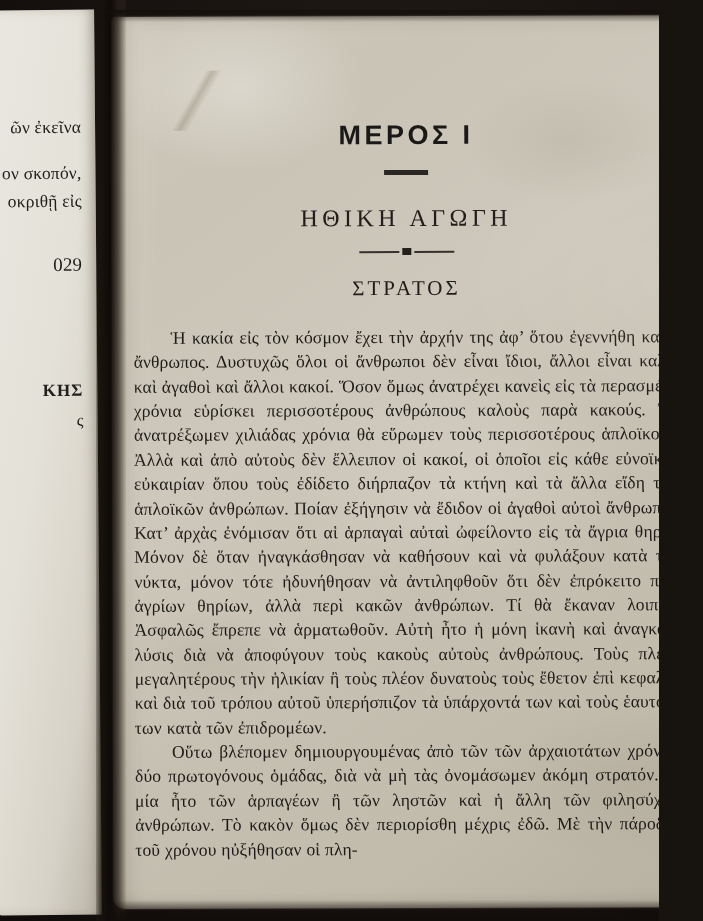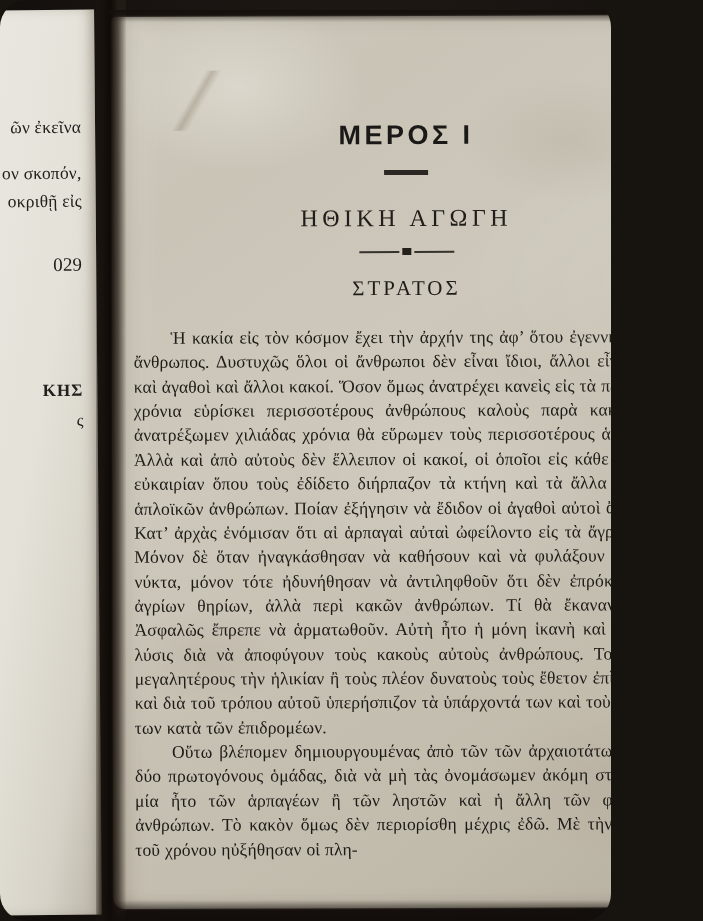--- a/index.html
+++ b/index.html
@@ -2,27 +2,26 @@
 <html><head>
 <meta charset="utf-8">
 <style>
   html, body {
     margin: 0;
     padding: 0;
     background: #17130f;
   }
   #scan {
     position: relative;
-    width: 611px;
+    width: 659px;
     height: 921px;
     overflow: hidden;
     background:
       radial-gradient(ellipse at 60% 40%, #2a221b 0%, #191411 60%, #100c0a 100%);
     font-family: "Liberation Serif", "DejaVu Serif", serif;
-    border-radius: 27px;
   }
 
   
   .verso {
     position: absolute;
     left: -6px; top: 10px;
     width: 104px; height: 905px;
     background:
       linear-gradient(100deg, #e9e7e0 0%, #e4e1d8 45%, #d6d2c7 78%, #b9b4a7 100%);
     box-shadow: inset -8px 0 14px -6px rgba(90,78,60,.55);

